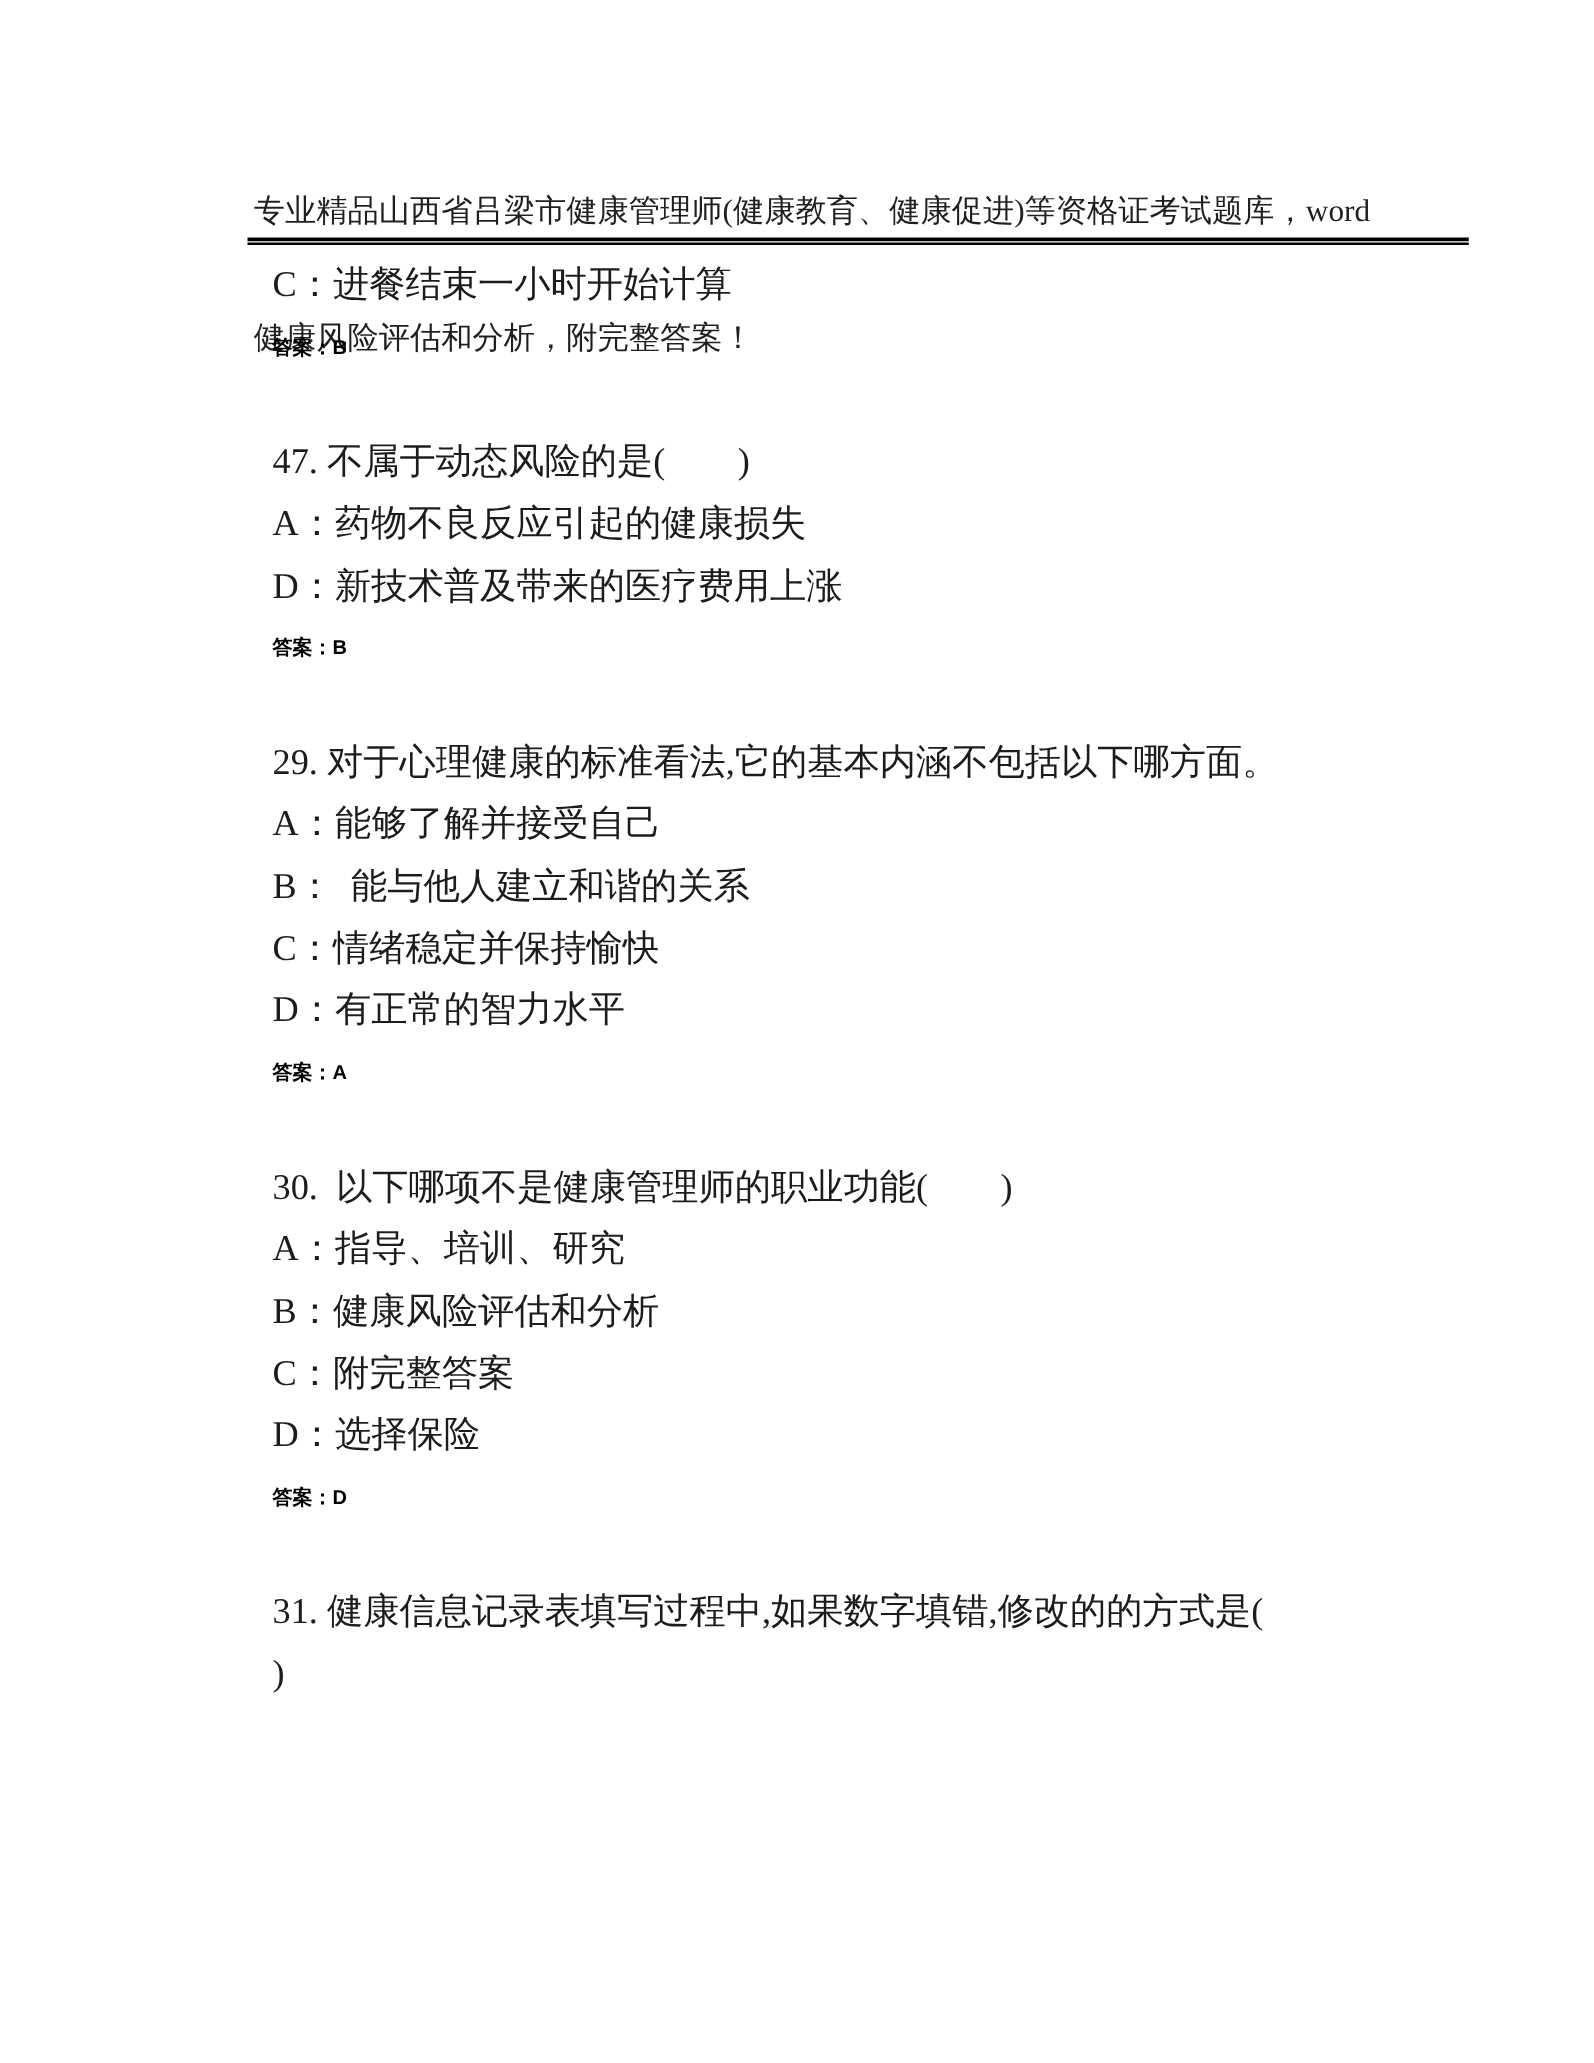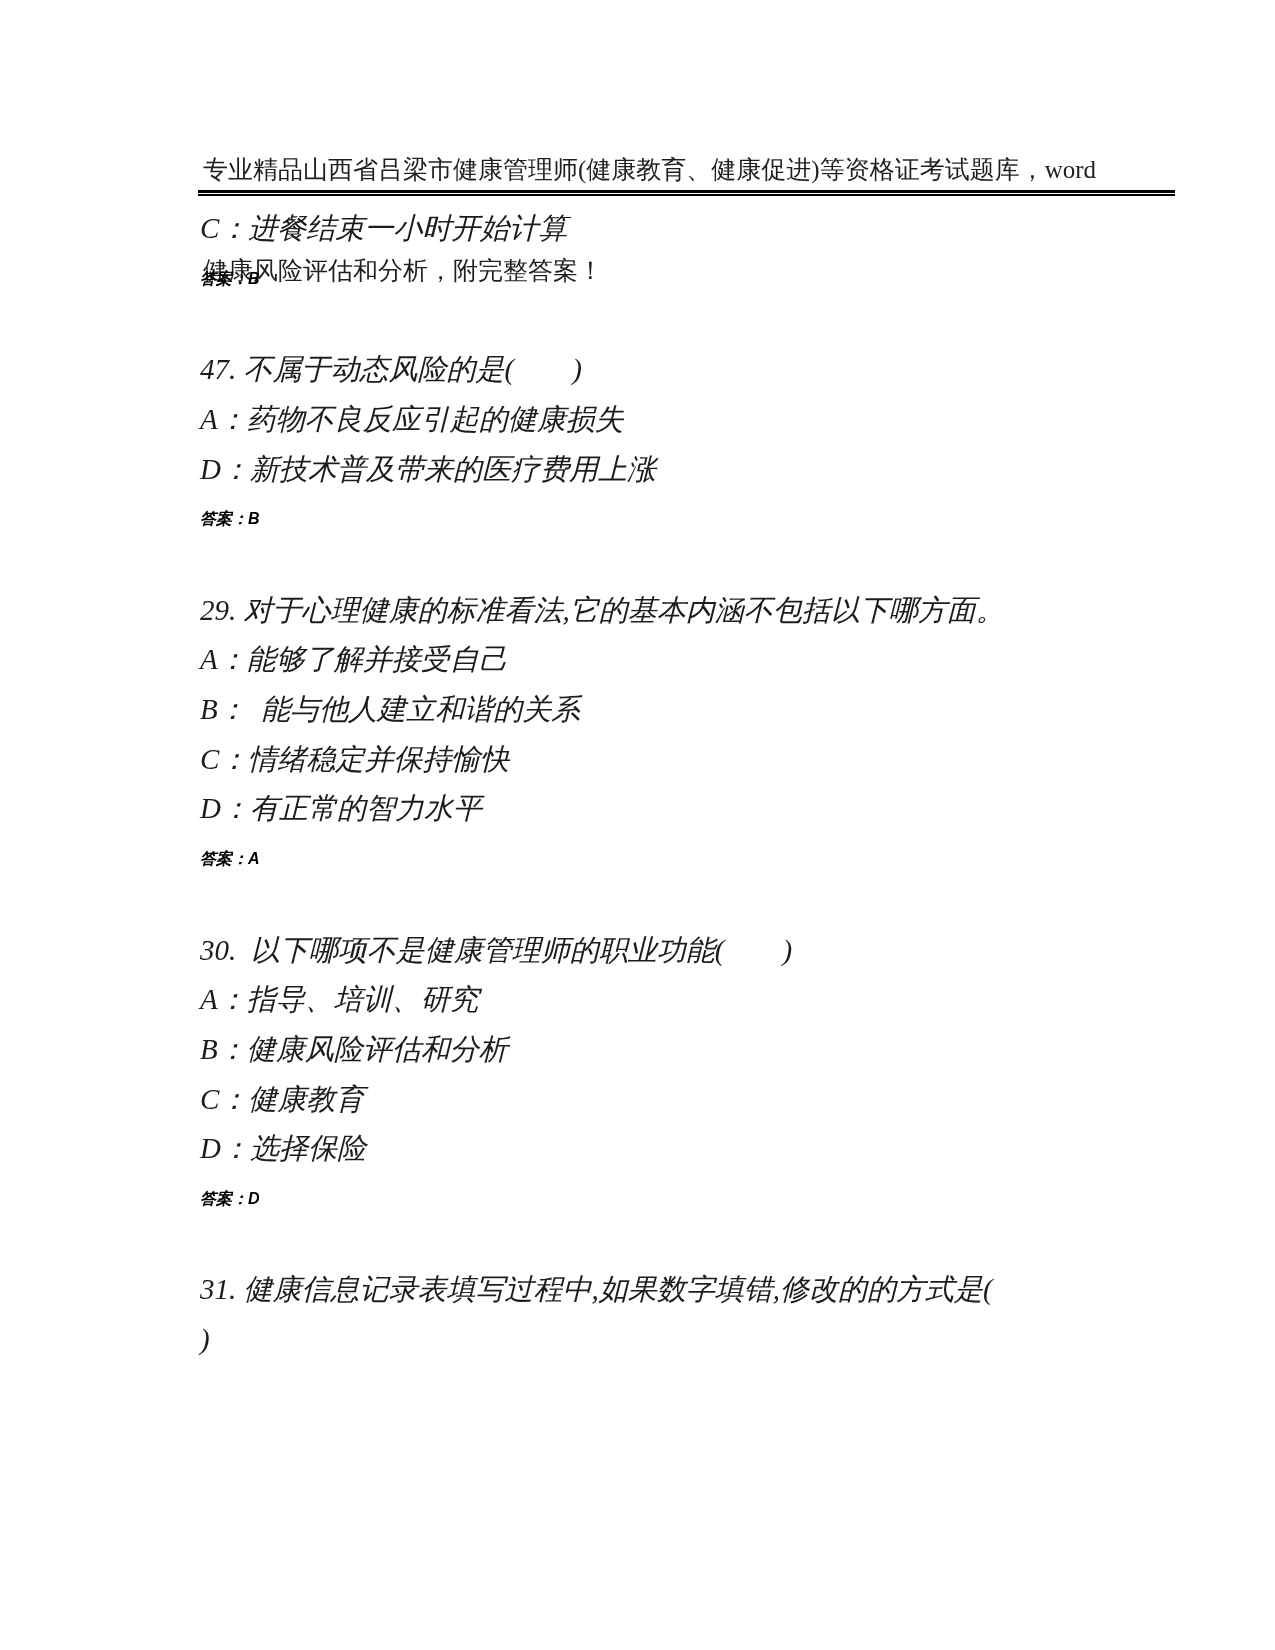--- a/index.html
+++ b/index.html
@@ -27,27 +27,26 @@
     top: 178px;
     width: 977px;
     height: 1px;
     border-top: 3px solid #000000;
     border-bottom: 2px solid #000000;
     padding-top: 1px;
     background: transparent;
   }
   .doc-body {
     position: absolute;
-    left: 180px;
+    left: 198px;
     top: 190px;
     width: 945px;
     font-size: 29px;
     line-height: 45.7px;
     color: #1c1c1c;
-    font-style: italic;
   }
   .block + .block { margin-top: 45.7px; }
   .line { white-space: pre-wrap; }
   .line.bold {
     font-weight: bold;
     color: #000000;
     font-family: "Liberation Sans", "DejaVu Sans", "Liberation Serif", serif;
     font-size: 16px;
   }
 </style>
@@ -77,21 +76,21 @@
       <div class="line">A：能够了解并接受自己</div>
       <div class="line">B：  能与他人建立和谐的关系</div>
       <div class="line">C：情绪稳定并保持愉快</div>
       <div class="line">D：有正常的智力水平</div>
       <div class="line bold">答案：A</div>
     </div>
     <div class="block">
       <div class="line">30.  以下哪项不是健康管理师的职业功能(　　)</div>
       <div class="line">A：指导、培训、研究</div>
       <div class="line">B：健康风险评估和分析</div>
-      <div class="line">C：健康教育</div>
+      <div class="line">C：附完整答案</div>
       <div class="line">D：选择保险</div>
       <div class="line bold">答案：D</div>
     </div>
     <div class="block">
       <div class="line">31. 健康信息记录表填写过程中,如果数字填错,修改的的方式是(</div>
       <div class="line">)</div>
     </div>
   </div>
 
 </body></html>

